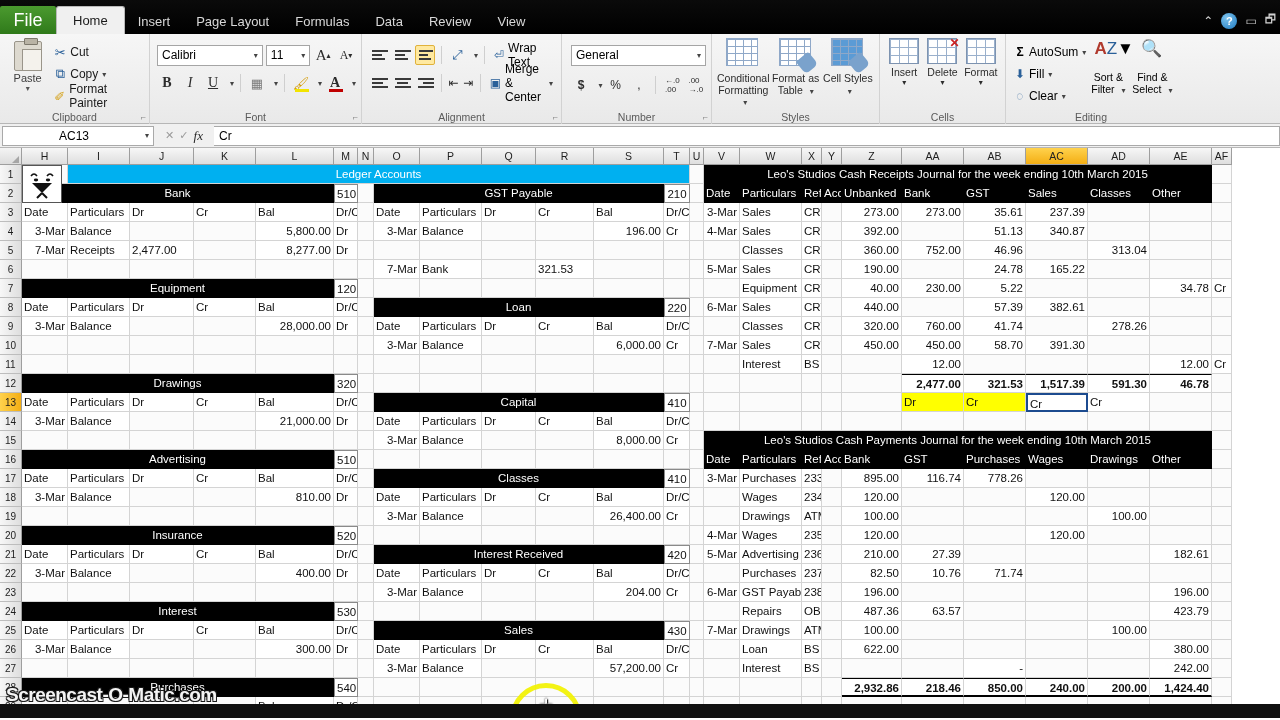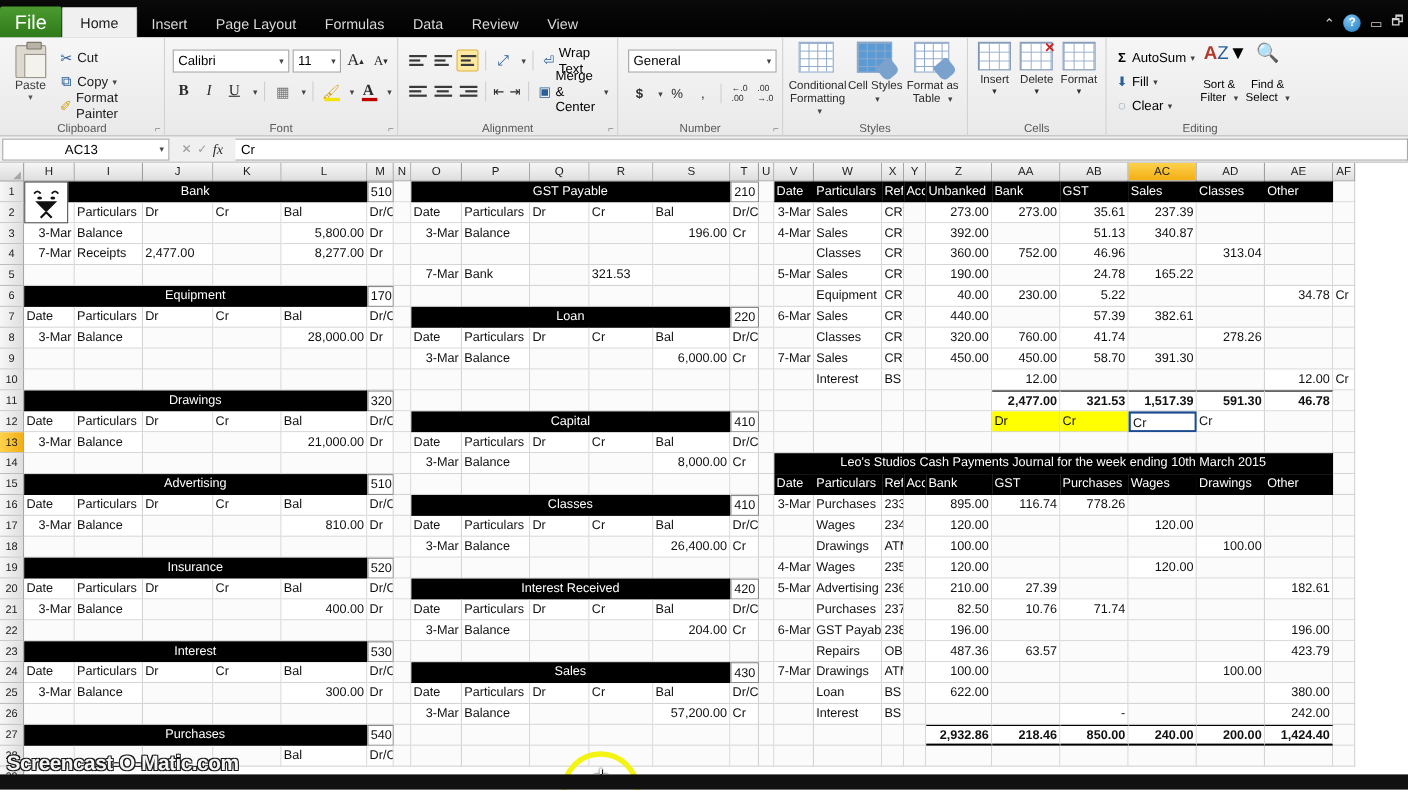--- a/index.html
+++ b/index.html
@@ -389,31 +389,31 @@
 
   <div class="grp g-styles">
     <div class="bigbtn">
       <div class="bigico">
           <div class="mini-grid"></div>
         </div>
       <span>Conditional Formatting</span> <span class="cart">▾</span>
     </div>
     <div class="bigbtn">
       <div class="bigico">
+          <div class="mini-grid"></div>
+          <div class="brush"></div>
+        </div>
+      <span>Format as Table</span> <span class="cart">▾</span>
+    </div>
+    <div class="bigbtn">
+      <div class="bigico">
           <div class="mini-grid bl"></div>
           <div class="brush"></div>
         </div>
       <span>Cell Styles</span> <span class="cart">▾</span>
-    </div>
-    <div class="bigbtn">
-      <div class="bigico">
-          <div class="mini-grid"></div>
-          <div class="brush"></div>
-        </div>
-      <span>Format as Table</span> <span class="cart">▾</span>
     </div>
     <div class="grp-label">Styles</div>
   </div>
 
   <div class="grp g-cells">
     <div class="cellbtn">
       <div class="cellico"></div>
       <span>Insert</span>
       <div style="font-size:8px;">▾</div>
     </div>
@@ -535,20 +535,27 @@
         <div class="rh" style="height: 19px;">23</div>
         <div class="rh" style="height: 19px;">24</div>
         <div class="rh" style="height: 19px;">25</div>
         <div class="rh" style="height: 19px;">26</div>
         <div class="rh" style="height: 19px;">27</div>
         <div class="rh" style="height: 19px;">28</div>
         <div class="rh" style="height: 19px;">29</div>
       </div>
     <div class="sheet" id="sheet">
         <div class="grow">
+          <div class="cell  e" style="width: 46px; flex: 0 0 46px;"></div>
+          <div class="cell cyan c" style="width: 622px; flex: 0 0 622px;">Ledger Accounts</div>
+          <div class="cell  e" style="width: 14px; flex: 0 0 14px;"></div>
+          <div class="cell blk c" style="width: 508px; flex: 0 0 508px;">Leo's Studios Cash Receipts Journal for the week ending 10th March 2015</div>
+          <div class="cell  e" style="width: 20px; flex: 0 0 20px;"></div>
+        </div>
+        <div class="grow">
           <div class="cell blk c" style="width: 312px; flex: 0 0 312px;">Bank</div>
           <div class="cell c ol" style="width: 24px; flex: 0 0 24px;">510</div>
           <div class="cell  e" style="width: 16px; flex: 0 0 16px;"></div>
           <div class="cell blk c" style="width: 290px; flex: 0 0 290px;">GST Payable</div>
           <div class="cell c ol" style="width: 26px; flex: 0 0 26px;">210</div>
           <div class="cell  e" style="width: 14px; flex: 0 0 14px;"></div>
           <div class="cell blk" style="width: 36px; flex: 0 0 36px;">Date</div>
           <div class="cell blk" style="width: 62px; flex: 0 0 62px;">Particulars</div>
           <div class="cell blk" style="width: 20px; flex: 0 0 20px;">Ref</div>
           <div class="cell blk" style="width: 20px; flex: 0 0 20px;">Acc</div>
@@ -663,21 +670,21 @@
           <div class="cell r" style="width: 60px; flex: 0 0 60px;">190.00</div>
           <div class="cell r e" style="width: 62px; flex: 0 0 62px;"></div>
           <div class="cell r" style="width: 62px; flex: 0 0 62px;">24.78</div>
           <div class="cell r" style="width: 62px; flex: 0 0 62px;">165.22</div>
           <div class="cell r e" style="width: 62px; flex: 0 0 62px;"></div>
           <div class="cell r e" style="width: 62px; flex: 0 0 62px;"></div>
           <div class="cell  e" style="width: 20px; flex: 0 0 20px;"></div>
         </div>
         <div class="grow">
           <div class="cell blk c" style="width: 312px; flex: 0 0 312px;">Equipment</div>
-          <div class="cell c ol" style="width: 24px; flex: 0 0 24px;">170</div>
+          <div class="cell c ol" style="width: 24px; flex: 0 0 24px;">120</div>
           <div class="cell  e" style="width: 16px; flex: 0 0 16px;"></div>
           <div class="cell  e" style="width: 46px; flex: 0 0 46px;"></div>
           <div class="cell  e" style="width: 62px; flex: 0 0 62px;"></div>
           <div class="cell  e" style="width: 54px; flex: 0 0 54px;"></div>
           <div class="cell  e" style="width: 58px; flex: 0 0 58px;"></div>
           <div class="cell  e" style="width: 70px; flex: 0 0 70px;"></div>
           <div class="cell  e" style="width: 26px; flex: 0 0 26px;"></div>
           <div class="cell  e" style="width: 14px; flex: 0 0 14px;"></div>
           <div class="cell r e" style="width: 36px; flex: 0 0 36px;"></div>
           <div class="cell " style="width: 62px; flex: 0 0 62px;">Equipment</div>

